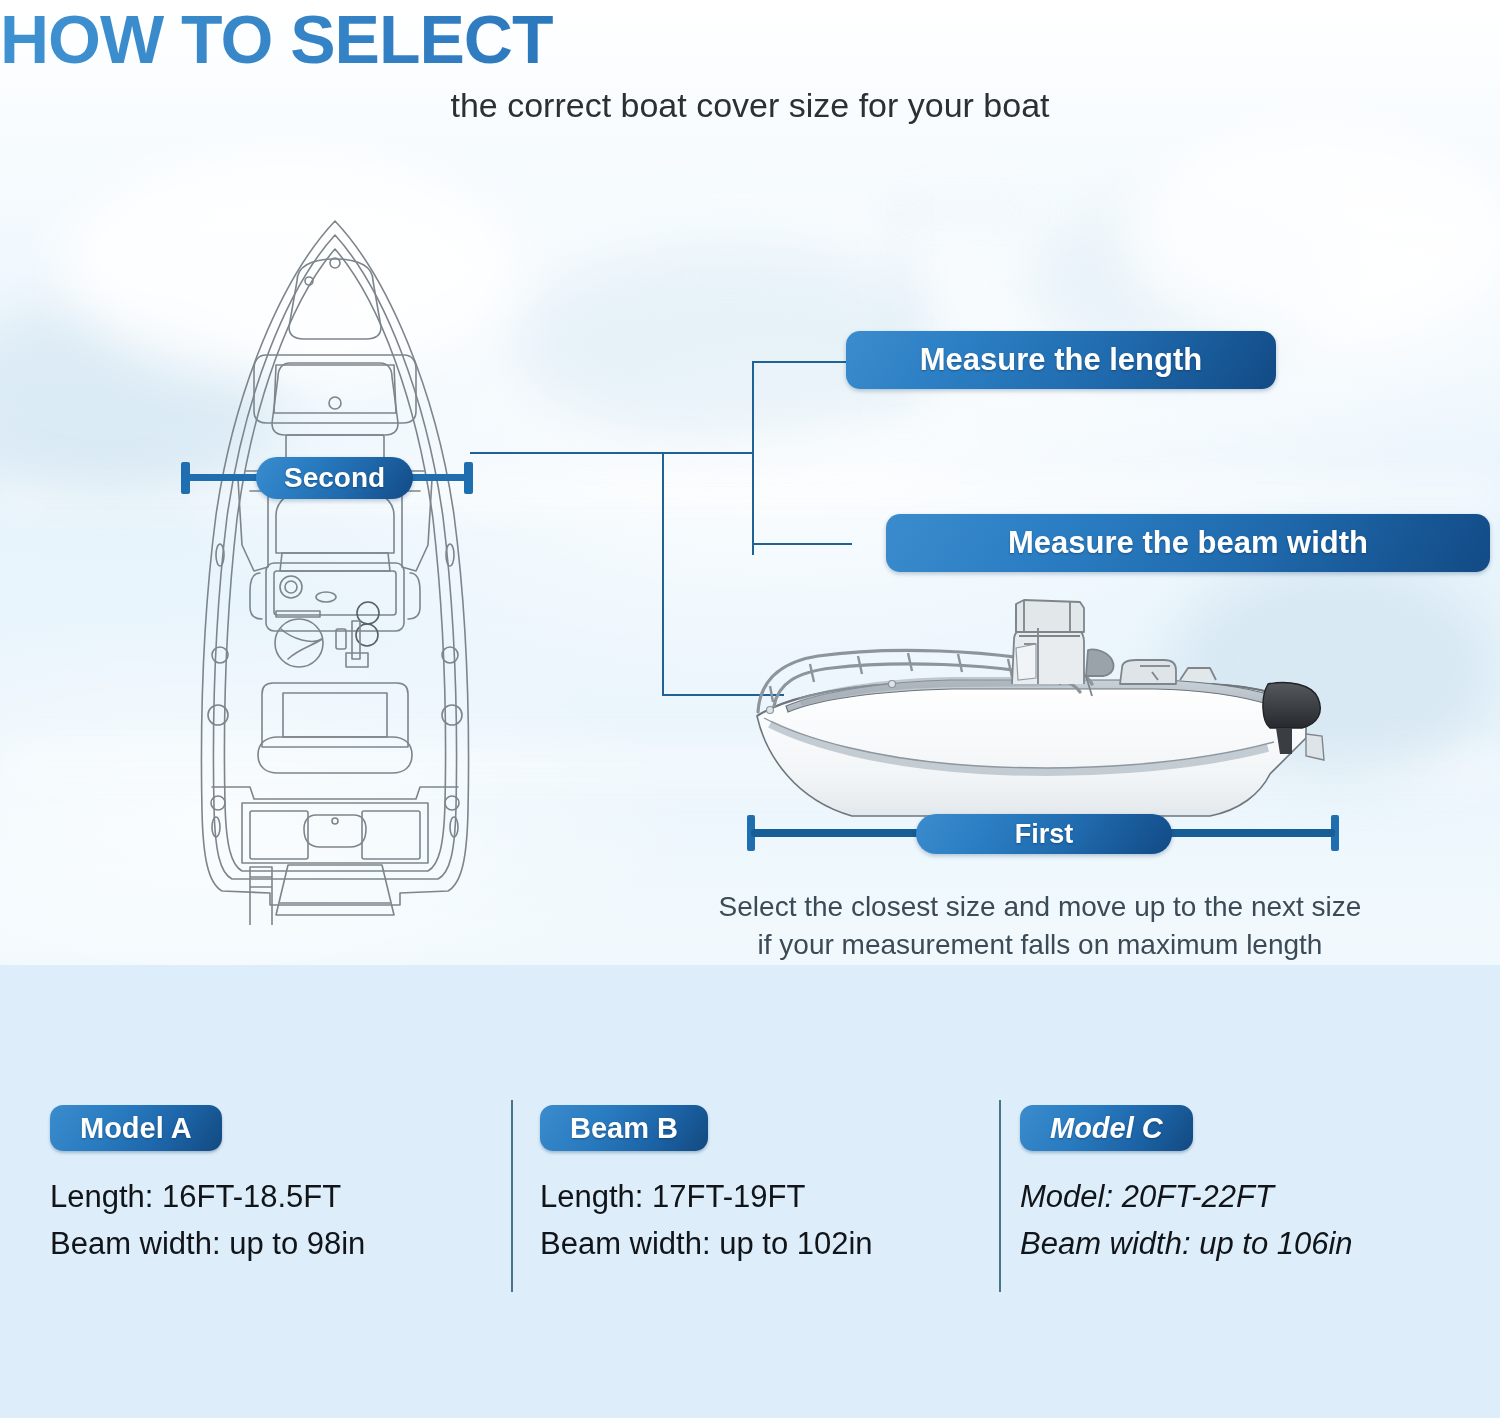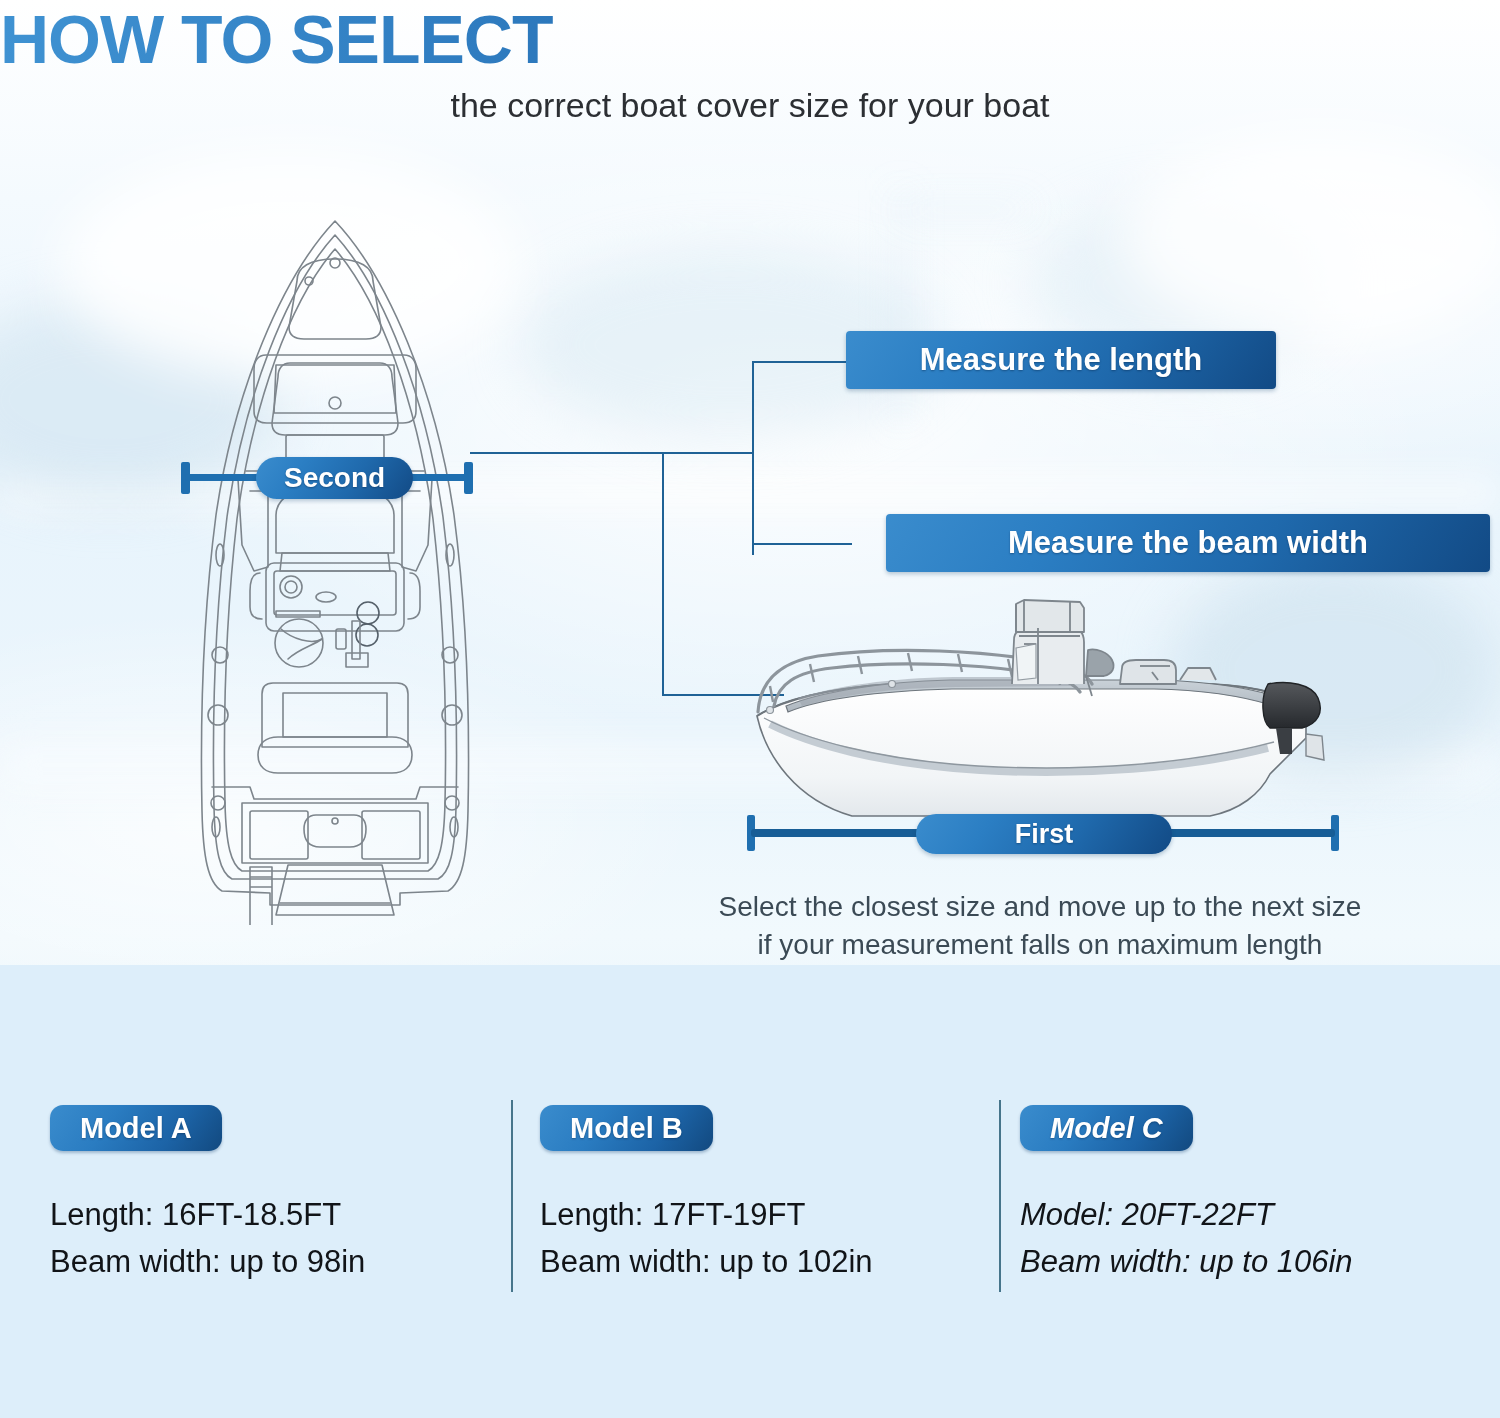--- a/index.html
+++ b/index.html
@@ -38,21 +38,21 @@
     text-align:center;
     font-size:34px; color:#2c2f33; line-height:42px;
   }
 
   
   .pill{
     position:absolute;
     display:flex; align-items:center; justify-content:center;
     background:linear-gradient(125deg,#3a8ccd 0%, #2b7ec3 28%, #1f69ac 62%, #124a85 100%);
     color:#ffffff; font-weight:bold;
-    border-radius:4px;
+    border-radius:14px;
     box-shadow:0 2px 4px rgba(16,60,105,.28);
     text-shadow:0 1px 2px rgba(8,40,75,.45);
   }
   .pill.round{ border-radius:999px; }
 
   .callout{ height:58px; font-size:31px; padding:0 26px; }
 
   
   .line{ position:absolute; background:#1f6296; }
   .hline{ height:2px; }
@@ -81,21 +81,21 @@
   .model-pill{
     position:relative; display:inline-flex; align-items:center; justify-content:center;
     height:46px; padding:0 30px; font-size:29px;
     border-radius:13px;
     background:linear-gradient(125deg,#3a8ccd 0%, #2a7cc1 35%, #1c63a6 70%, #12497f 100%);
     color:#fff; font-weight:bold;
     box-shadow:0 2px 3px rgba(16,60,105,.3);
     text-shadow:0 1px 2px rgba(8,40,75,.45);
   }
   .model-spec{
-    font-size:31px; color:#111418; line-height:47px; margin-top:40px;
+    font-size:31px; color:#111418; line-height:47px; margin-top:22px;
     white-space:nowrap;
   }
 
   svg{ display:block; }
   .boat-svg{ position:absolute; }
 </style>
 </head>
 <body>
 
 <div id="page">
@@ -333,21 +333,21 @@
     <div class="model-col" style="left:50px; top:140px; width:440px;">
       <div class="model-pill">
         <span>Model A</span>
       </div>
       <div class="model-spec">Length: 16FT-18.5FT</div>
       <div class="model-spec" style="margin-top:0;">Beam width: up to 98in</div>
     </div>
 
     <div class="model-col" style="left:540px; top:140px; width:430px;">
       <div class="model-pill">
-        <span>Model B</span>
+        <span>Beam B</span>
       </div>
       <div class="model-spec">Length: 17FT-19FT</div>
       <div class="model-spec" style="margin-top:0;">Beam width: up to 102in</div>
     </div>
 
     <div class="model-col" style="left:1020px; top:140px; width:450px;font-style:italic;">
       <div class="model-pill">
         <span>Model C</span>
       </div>
       <div class="model-spec">Model: 20FT-22FT</div>

